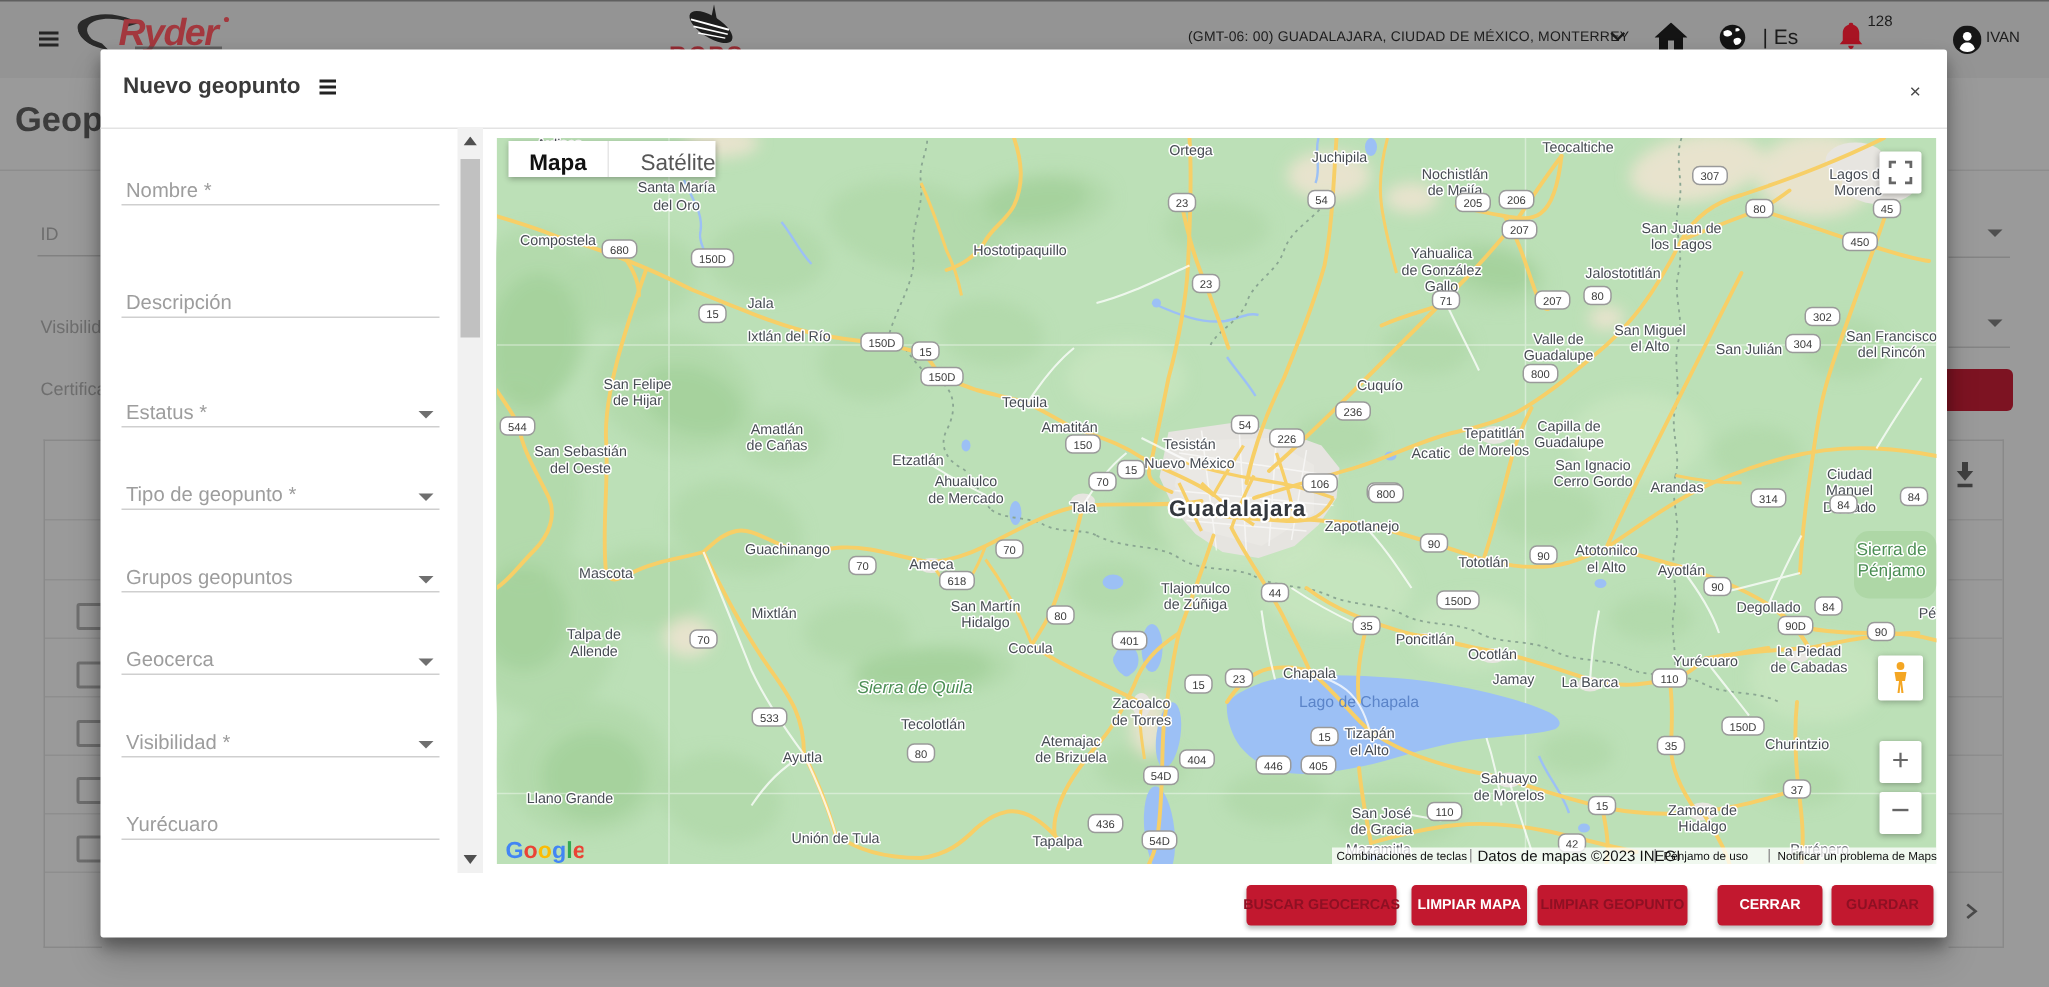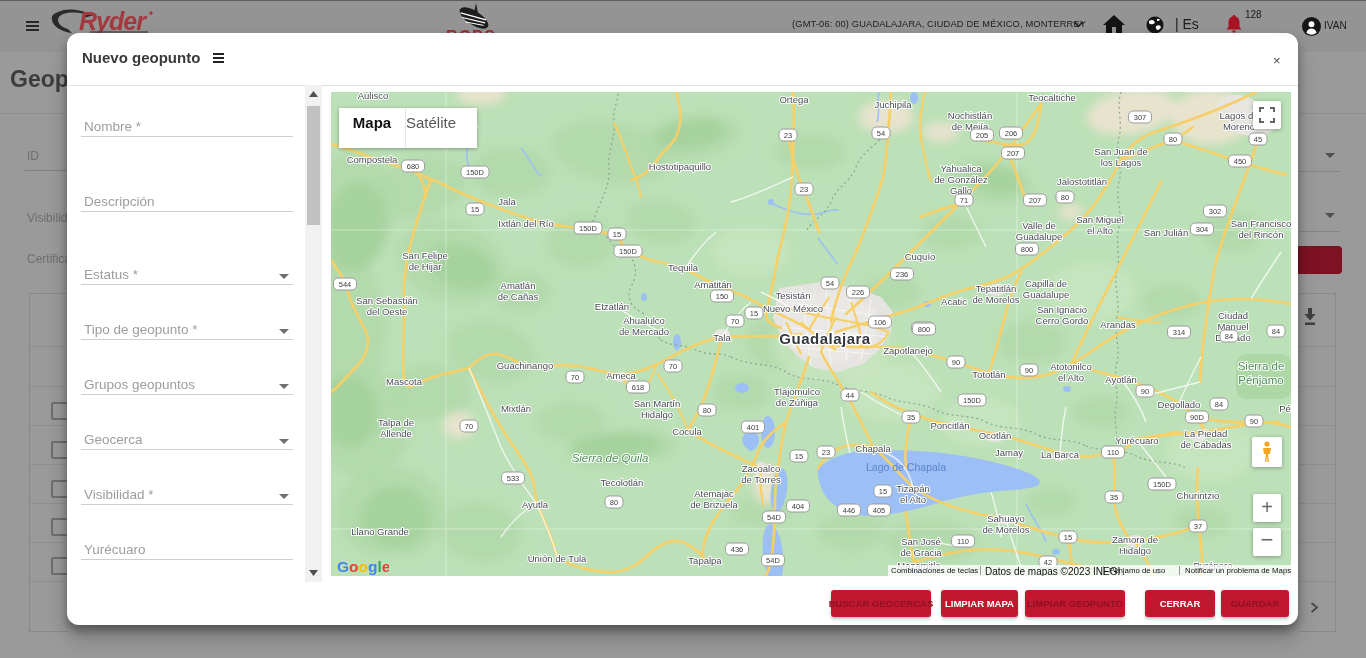--- a/index.html
+++ b/index.html
@@ -107,21 +107,21 @@
     <path d="M1.5,1 L7,5.5 L1.5,10" stroke="#4a4a4a" stroke-width="1.8" fill="none"></path>
   </svg>
 <div class="abs" style="left:1299px;top:346px;width:36px;height:1px;background:#8e8e8e"></div>
 <div class="abs" style="left:1299px;top:386px;width:36px;height:1px;background:#8e8e8e"></div>
 <div class="abs" style="left:1299px;top:425px;width:36px;height:1px;background:#8e8e8e"></div>
 <div class="abs" style="left:1299px;top:464px;width:36px;height:1px;background:#8e8e8e"></div>
 <div class="abs" style="left:1299px;top:503px;width:36px;height:1px;background:#8e8e8e"></div>
 <div class="abs" style="left:1299px;top:542px;width:36px;height:1px;background:#8e8e8e"></div>
 <div class="abs" style="left:1299px;top:581px;width:36px;height:1px;background:#8e8e8e"></div>
 
-<div class="abs" style="left:67px;top:33px;width:1231px;height:592px;background:#fff;border-radius:12px;box-shadow:0 6px 10px rgba(0,0,0,.33),0 14px 22px rgba(0,0,0,.18)">
+<div class="abs" style="left:67px;top:33px;width:1231px;height:592px;background:#fff;border-radius:2px;box-shadow:0 6px 10px rgba(0,0,0,.33),0 14px 22px rgba(0,0,0,.18)">
  <div class="abs" style="left:15px;top:16px;font-size:15px;font-weight:bold;color:#3a3a3a">Nuevo geopunto</div>
  <div class="abs" style="left:146px;top:20px;width:11px;height:2px;background:#222"></div>
  <div class="abs" style="left:146px;top:24px;width:11px;height:2px;background:#222"></div>
  <div class="abs" style="left:146px;top:28px;width:11px;height:2px;background:#222"></div>
  <div class="abs" style="left:1206px;top:20px;font-size:13px;color:#4a4a4a">×</div>
  <div class="abs" style="left:0;top:52px;width:1231px;height:1px;background:#e3e3e3"></div>
  <div class="lbl" style="left:17px;top:86px">Nombre *</div>
  <div class="uline" style="top:103px;left:14px"></div>
  <div class="lbl" style="left:17px;top:161px">Descripción</div>
  <div class="uline" style="top:178px;left:14px"></div>
@@ -741,23 +741,23 @@
 <g transform="translate(394.5,451)">
           <rect x="0" y="0" width="23" height="12" rx="4.5" fill="#fff" stroke="#9a9a9a" stroke-width="1"></rect>
           <text x="11.5" y="9" font-size="7.5" fill="#3c3c3c" text-anchor="middle">436</text>
         </g>
 <g transform="translate(510.0,297)">
           <rect x="0" y="0" width="18" height="12" rx="4.5" fill="#fff" stroke="#9a9a9a" stroke-width="1"></rect>
           <text x="9.0" y="9" font-size="7.5" fill="#3c3c3c" text-anchor="middle">44</text>
         </g>
 </svg>
 
- <div class="mapctl" style="left:8px;top:16px;width:138px;height:40px;display:flex">
+ <div class="mapctl" style="left:8px;top:2px;width:138px;height:24px;display:flex">
   <div style="width:66px;text-align:center;line-height:30px;font-size:15px;font-weight:bold;color:#111;border-right:1px solid #e6e6e6">Mapa</div>
-  <div style="width:71px;text-align:left;line-height:30px;font-size:15px;color:#565656">Satélite</div>
+  <div style="width:71px;text-align:right;line-height:30px;font-size:15px;color:#565656">Satélite</div>
  </div>
 
  <div class="mapctl" style="left:922px;top:9px;width:28px;height:28px;border-radius:2px">
   <svg width="16" height="16" viewBox="0 0 16 16" style="margin:6px">
    <path d="M1,5 L1,1 L5,1 M11,1 L15,1 L15,5 M15,11 L15,15 L11,15 M5,15 L1,15 L1,11" stroke="#666" stroke-width="2" fill="none"></path>
   </svg>
  </div>
 
  <div class="mapctl" style="left:921px;top:345px;width:30px;height:30px;border-radius:2px">
   <svg width="14" height="22" viewBox="0 0 14 22" style="margin:4px 8px">

